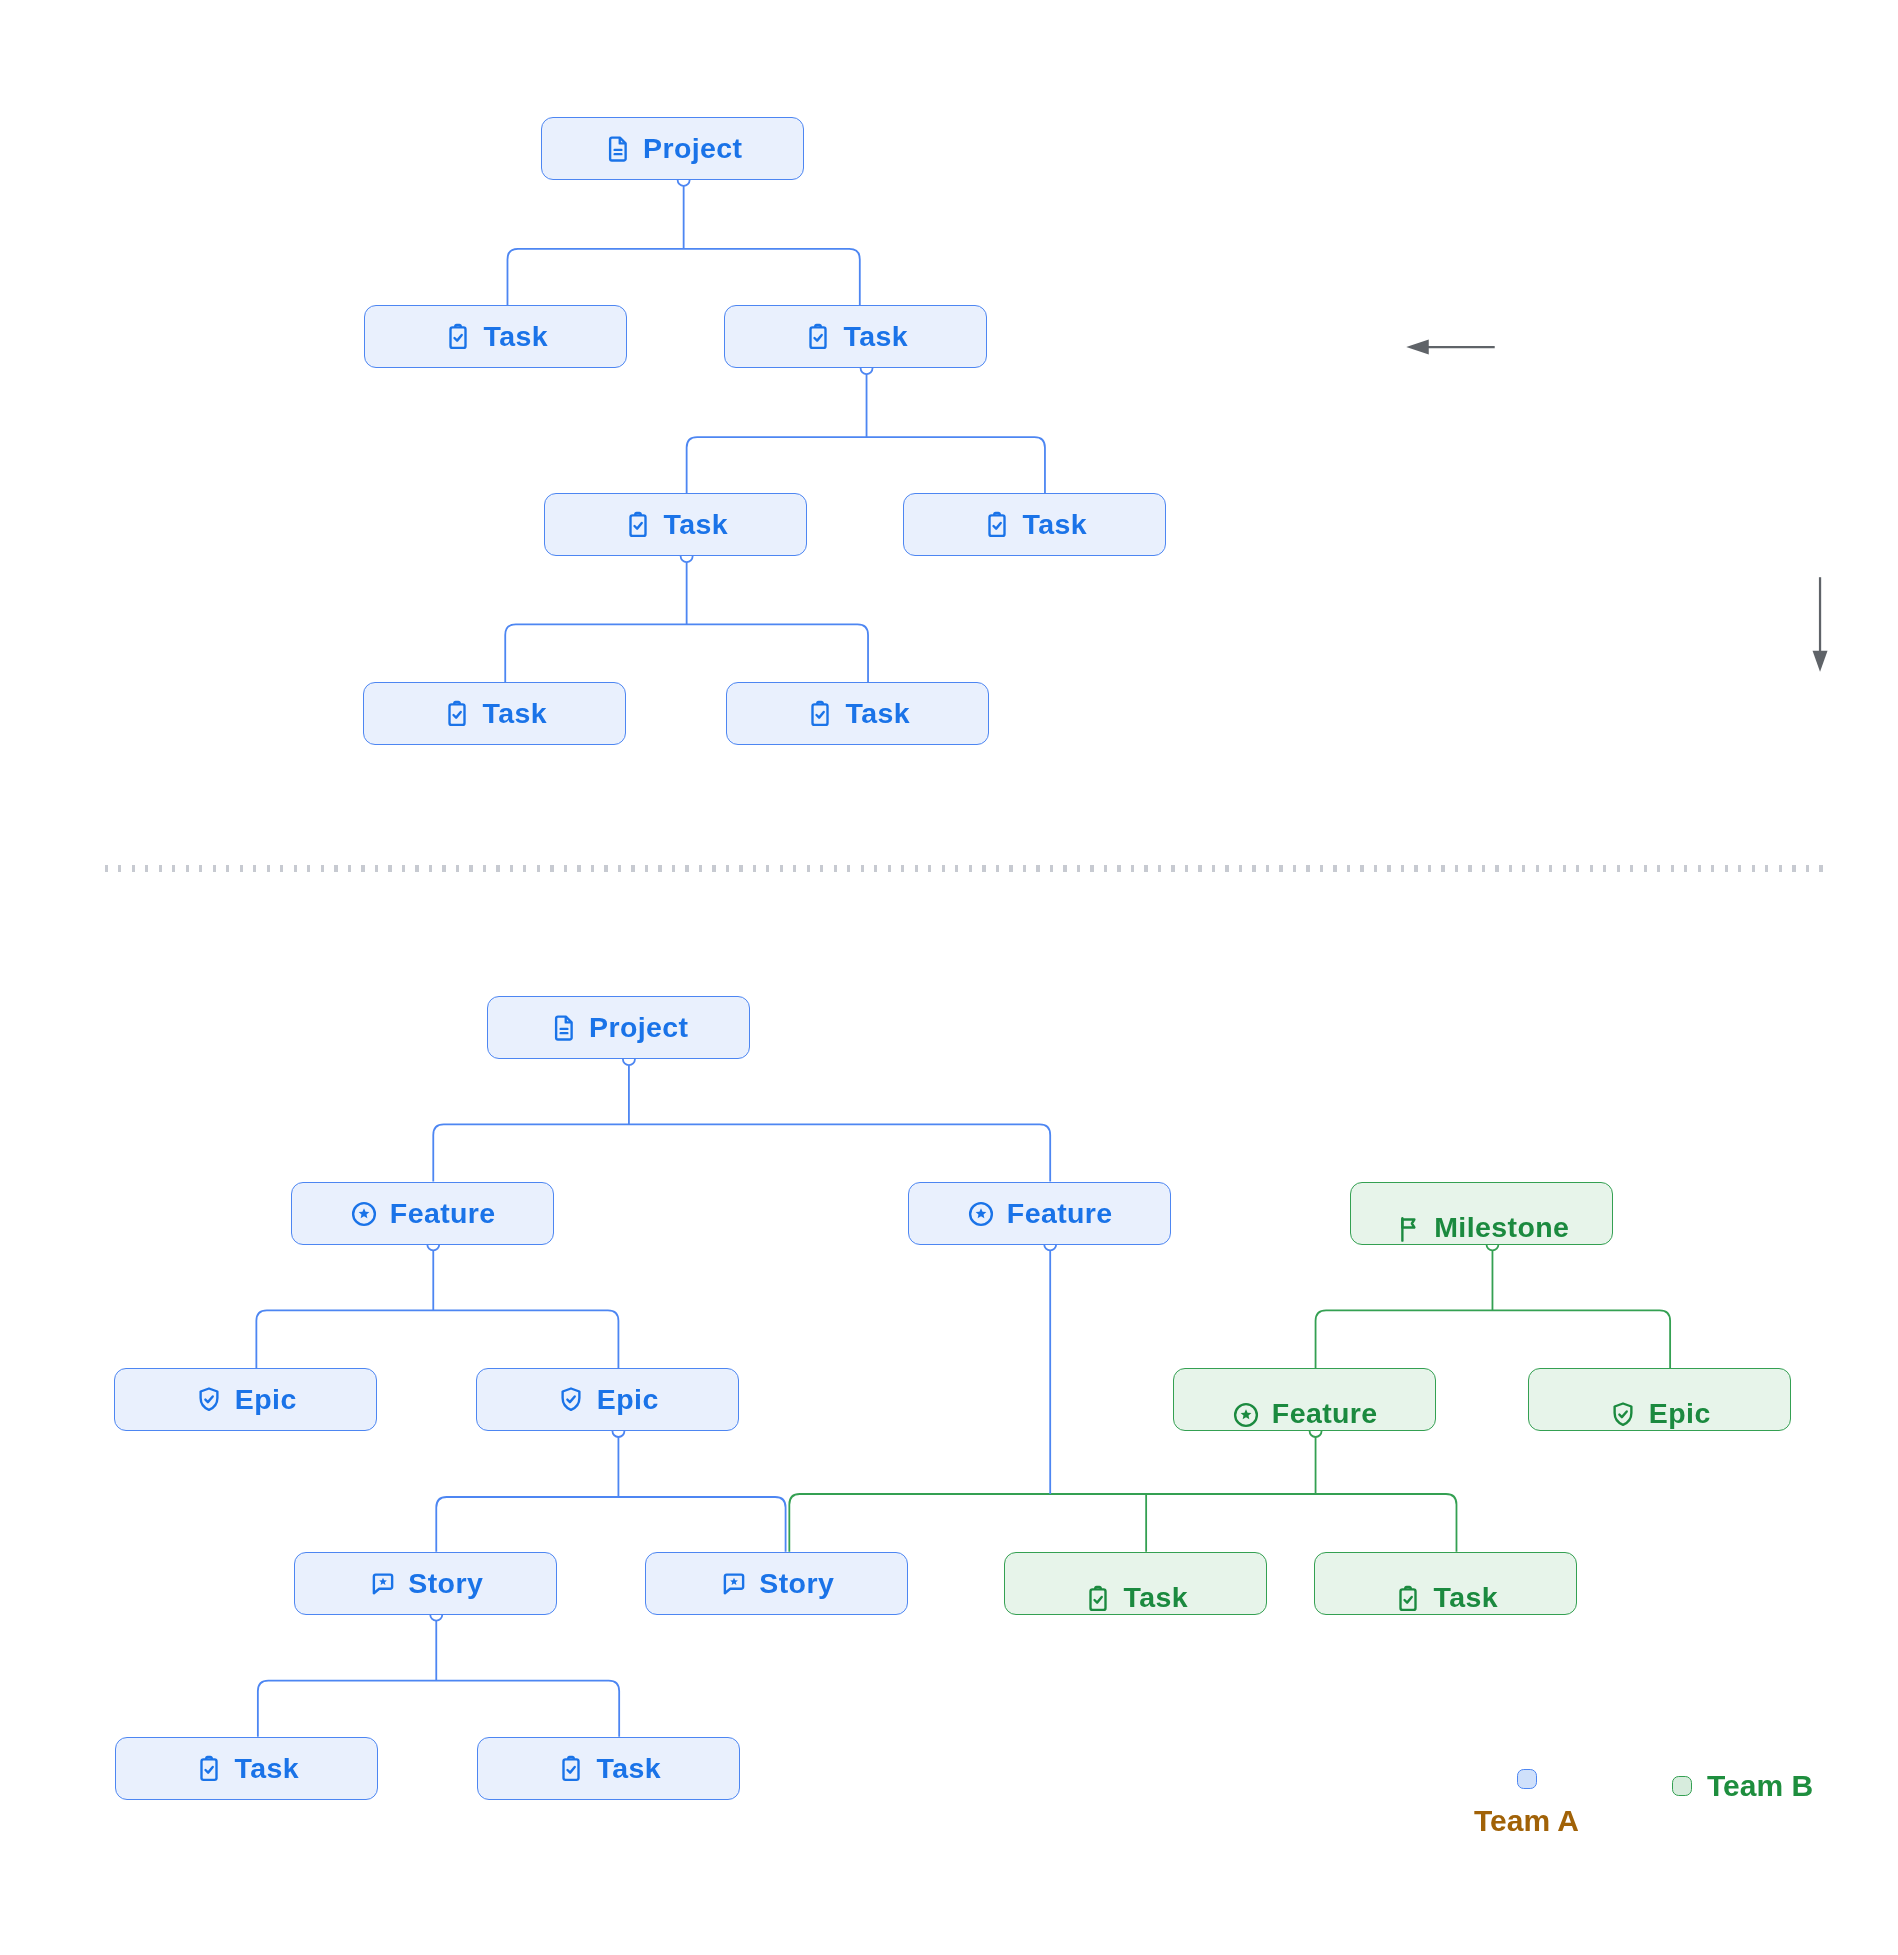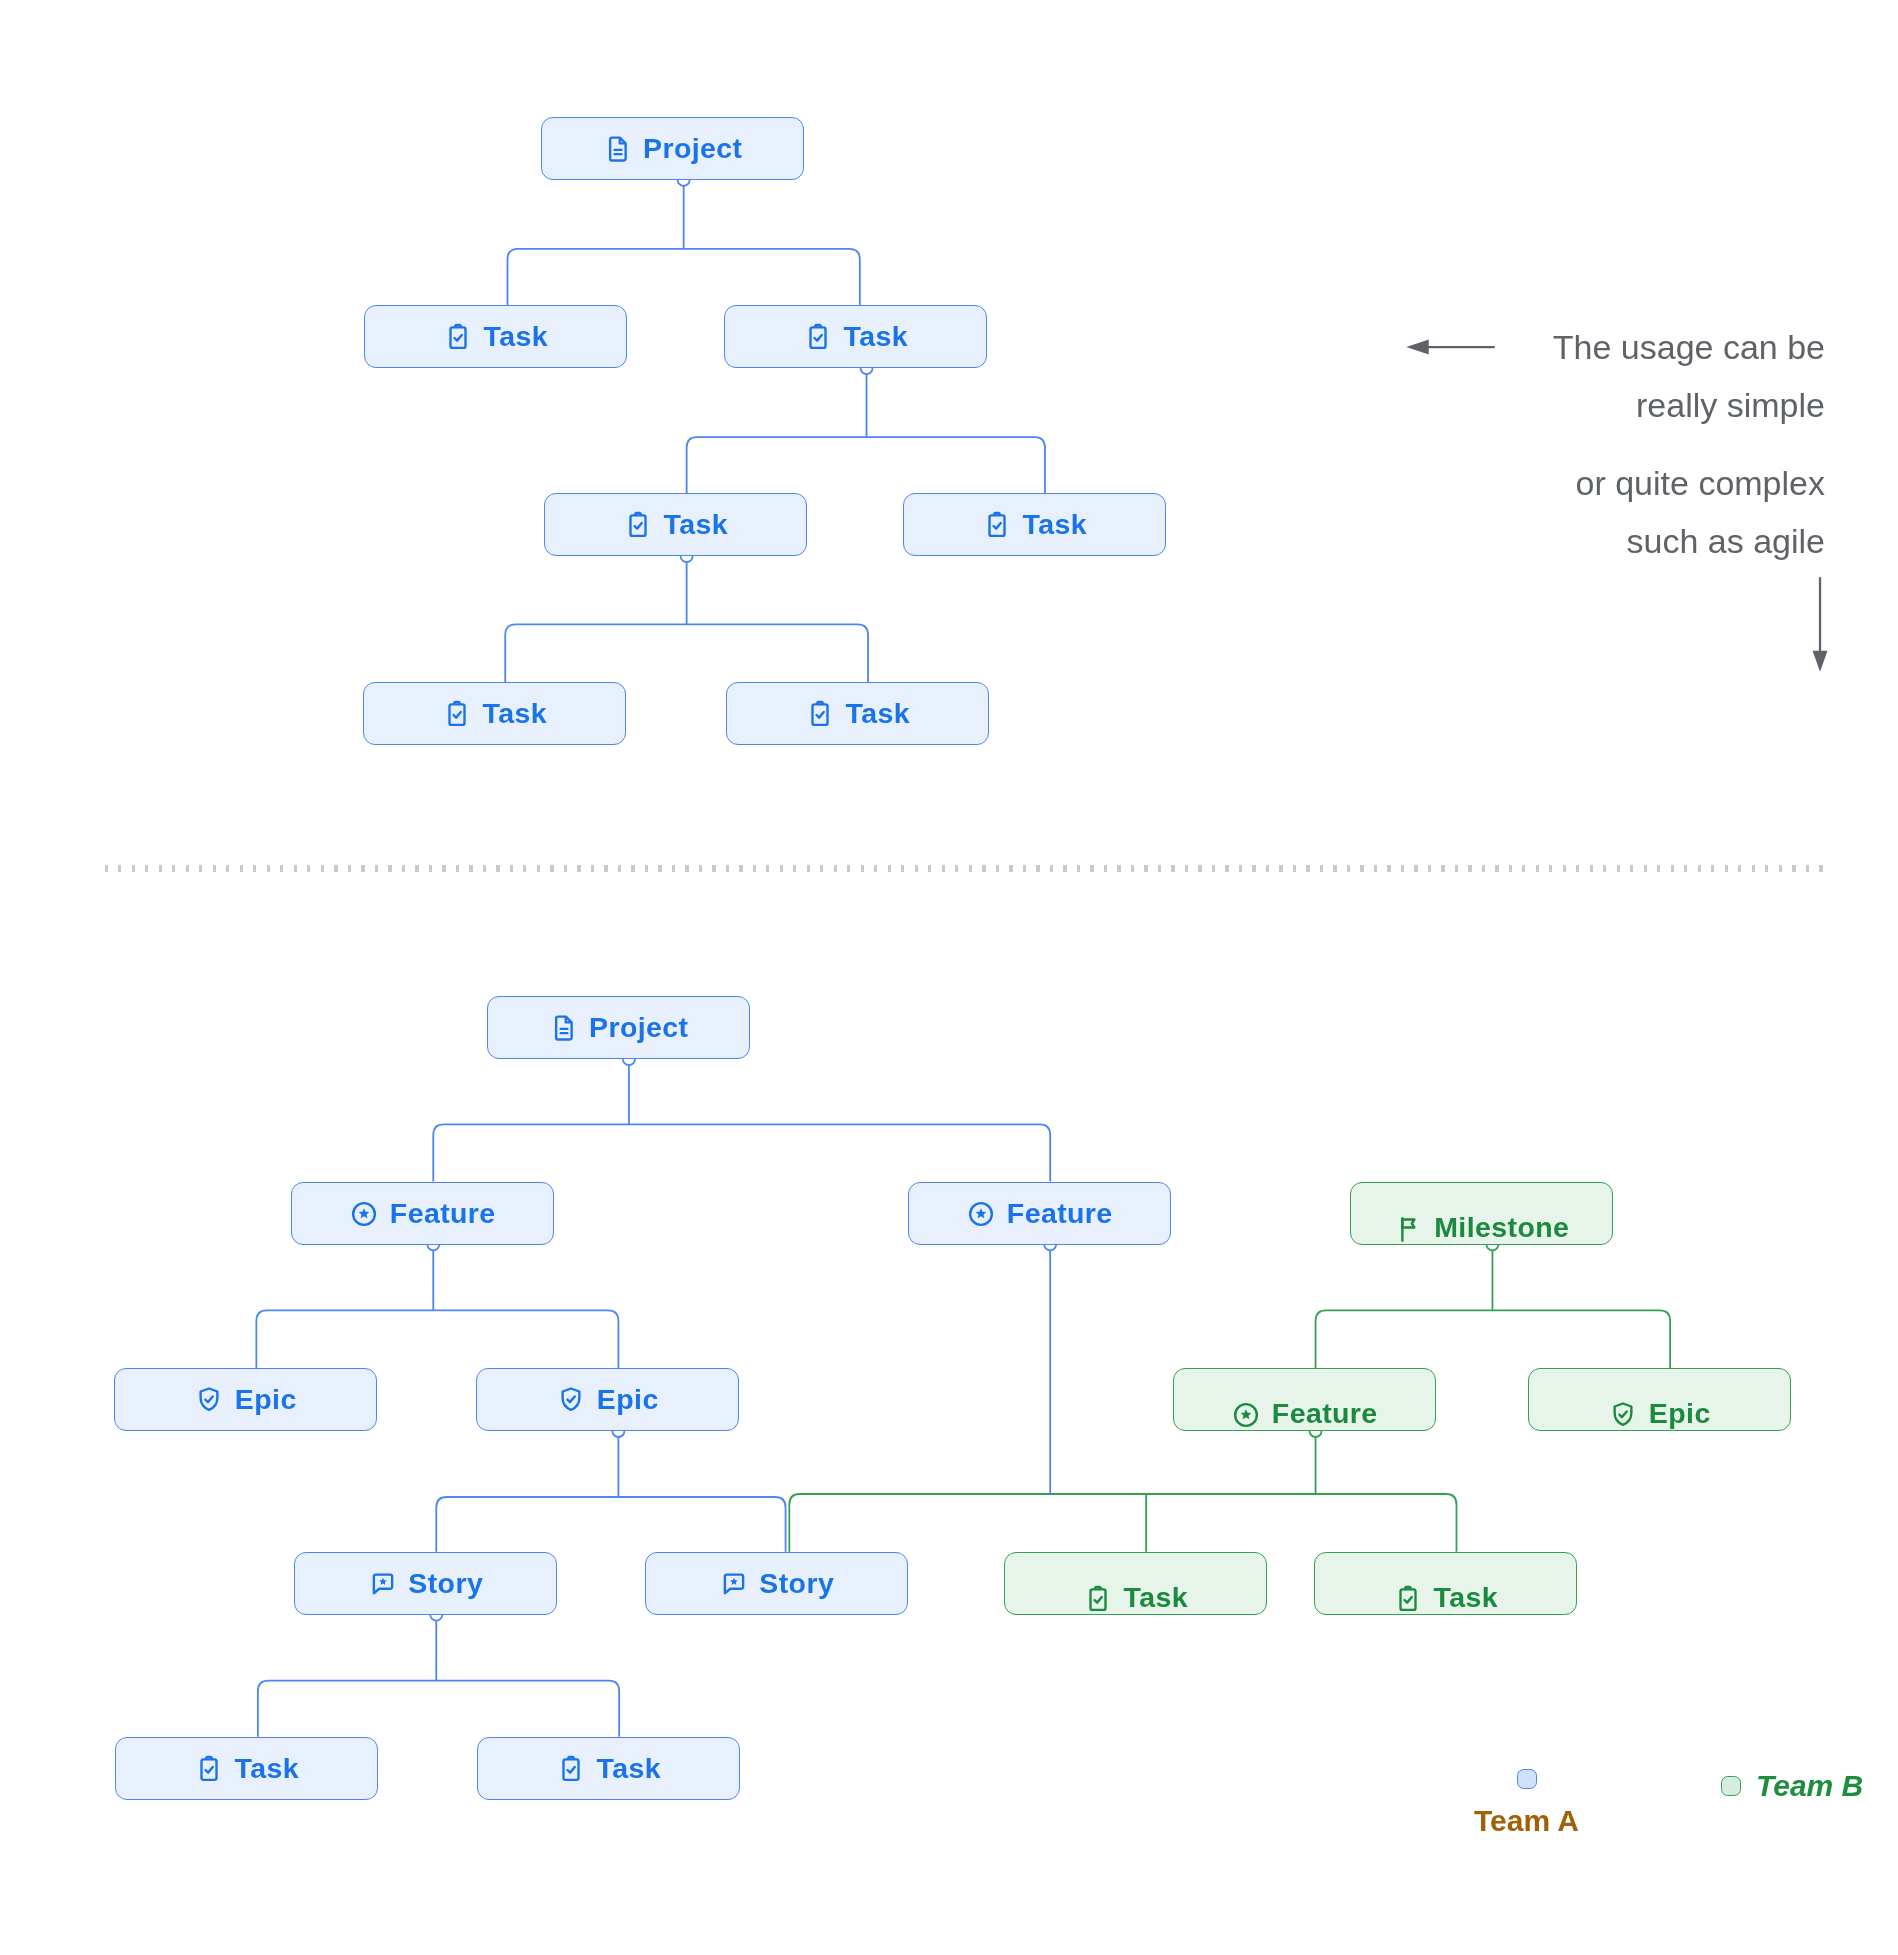--- a/index.html
+++ b/index.html
@@ -19,21 +19,21 @@
               color:#5f6368;font-size:34px;line-height:58px;}
   #annotation .para2{margin-top:20px;}
   #arrows{position:absolute;left:0;top:0;pointer-events:none;}
   #divider{position:absolute;left:105px;top:865px;width:1724px;height:6.7px;
            background-image:repeating-linear-gradient(90deg,#c7cad1 0 3px,transparent 3px 13.5px);}
   .legend-item{position:absolute;display:flex;align-items:center;gap:15px;
                font-size:30px;font-weight:bold;}
   .legend-swatch{width:20px;height:20px;border-radius:6.7px;border:1.9px solid;box-sizing:border-box;}
   #legend-a{left:1474px;top:1769px;color:#a16207;flex-direction:column;}
   #legend-a .legend-swatch{background:#cfe0fb;border-color:#4d86f2;}
-  #legend-b{left:1721px;top:1769px;color:#1e8e3e;font-style:italic;}
+  #legend-b{left:1672px;top:1769px;color:#1e8e3e;}
   #legend-b .legend-swatch{background:#d7ecdd;border-color:#34a052;}
 </style>
 </head>
 <body>
 
 <div id="canvas">
 
   <svg id="wires" width="1898" height="1955" viewBox="0 0 2532 2608">
       <path d="M 912 240 L 912 332 M 677 407 L 677 346 Q 677 332 691 332 L 1133 332 Q 1147 332 1147 346 L 1147 407" fill="none" stroke="#4d86f2" stroke-width="2.4"></path>
       <path d="M 1156 491 L 1156 583 M 916 658 L 916 597 Q 916 583 930 583 L 1380 583 Q 1394 583 1394 597 L 1394 658" fill="none" stroke="#4d86f2" stroke-width="2.4"></path>
@@ -255,30 +255,20 @@
           <svg viewBox="0 0 24 24">
             <rect x="6" y="4.3" width="12" height="16.4" rx="1.6" fill="none" stroke="currentColor" stroke-width="1.9"></rect>
             <path d="M9.8 4.3v-.8a1.1 1.1 0 0 1 1.1-1.1h2.2a1.1 1.1 0 0 1 1.1 1.1v.8" fill="none" stroke="currentColor" stroke-width="1.9"></path>
             <path d="M9.2 12.8l2.1 2.1 3.7-4.5" fill="none" stroke="currentColor" stroke-width="1.9" stroke-linecap="round" stroke-linejoin="round"></path>
           </svg>
         </span>
         <span>Task</span>
       </div>
     </div>
 
-  <div id="annotation">
-    <div class="para1">
-      <div>The usage can be</div>
-      <div>really simple</div>
-    </div>
-    <div class="para2">
-      <div>or quite complex</div>
-      <div>such as agile</div>
-    </div>
-  </div>
 
   <svg id="arrows" width="1898" height="1955" viewBox="0 0 2532 2608">
     <g>
       <line x1="1903" y1="463" x2="1994" y2="463" stroke="#5f6368" stroke-width="3"></line>
       <polygon points="1876,463 1906,453 1906,473" fill="#5f6368"></polygon>
     </g>
     <g>
       <line x1="2428" y1="770" x2="2428" y2="872" stroke="#5f6368" stroke-width="3"></line>
       <polygon points="2428,896 2418,868 2438,868" fill="#5f6368"></polygon>
     </g>

